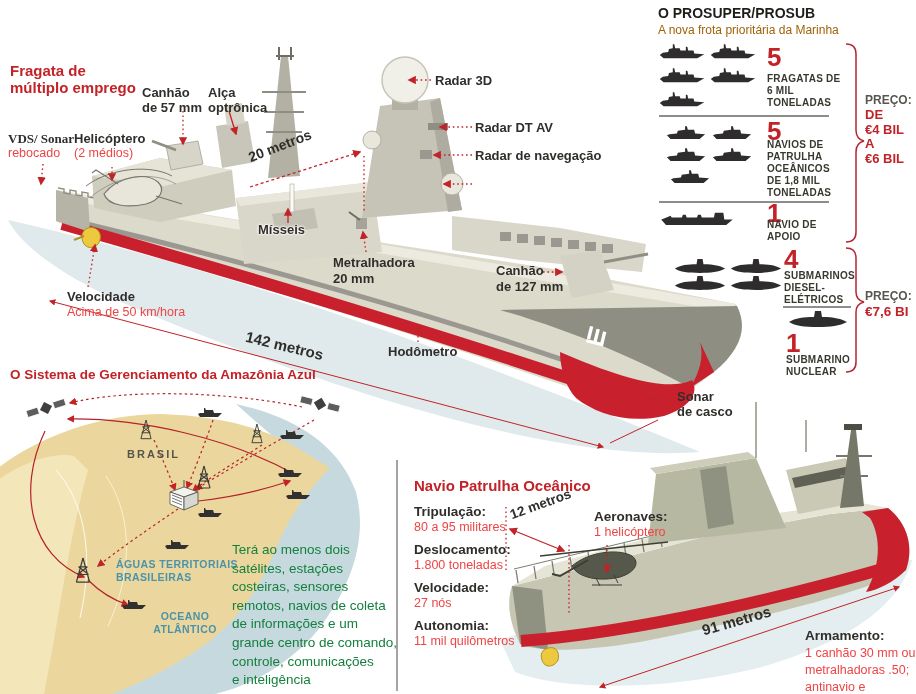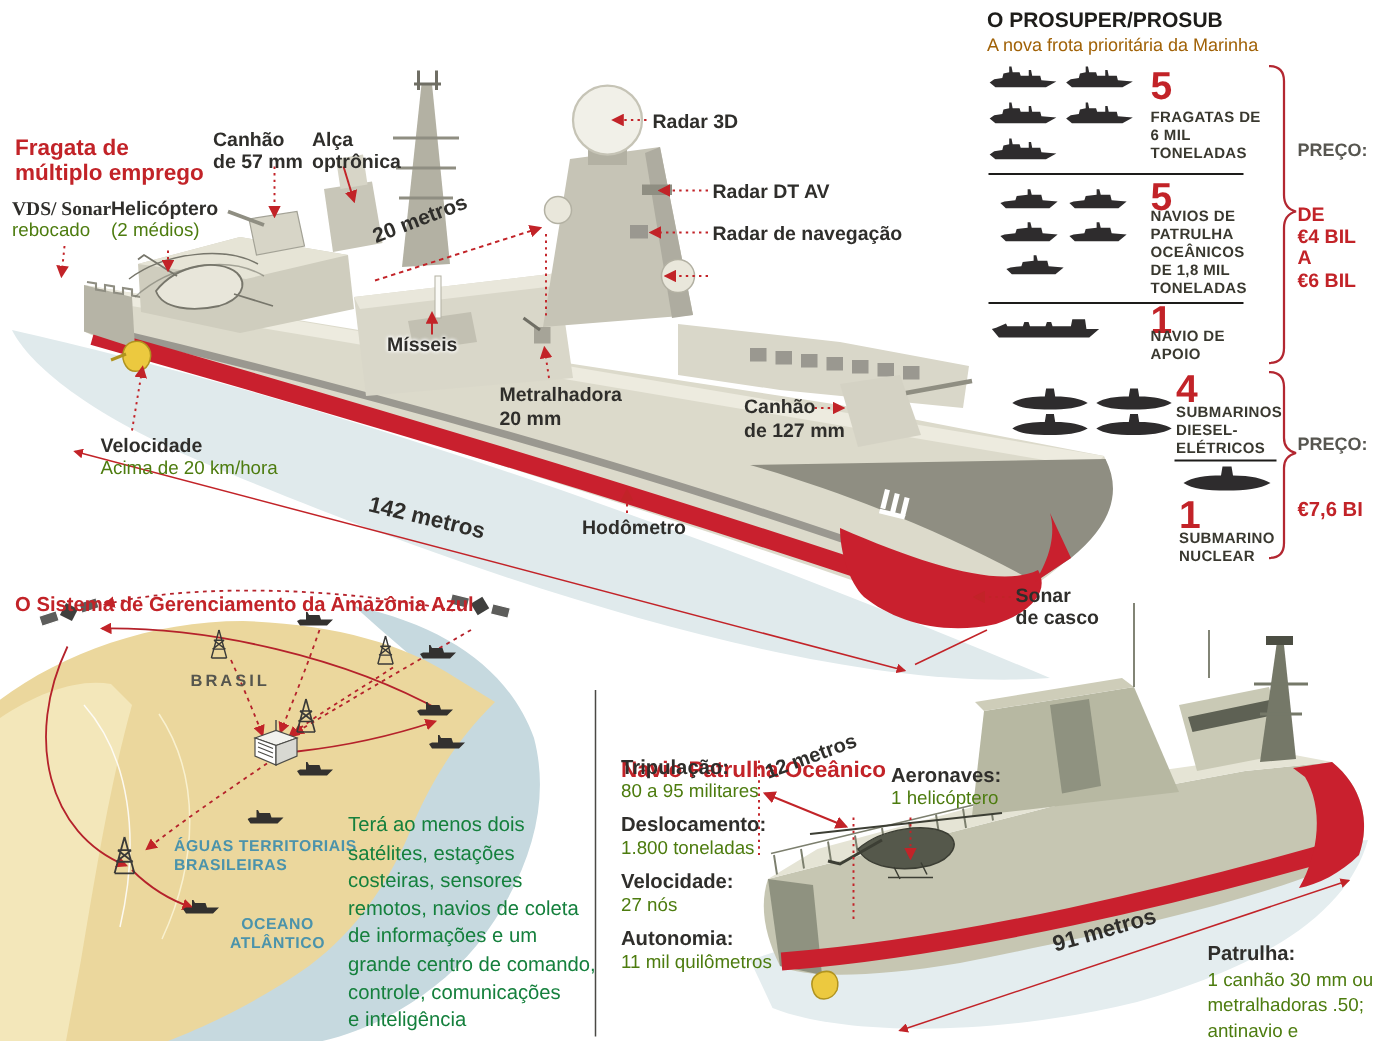--- a/index.html
+++ b/index.html
@@ -1,22 +1,22 @@
 <!DOCTYPE html>
 <html><head>
 <meta charset="utf-8">
 <style>
   html,body{margin:0;padding:0;background:#fff;}
   .stage{position:relative;width:916px;height:694px;background:#fff;overflow:hidden;
          font-family:"Liberation Sans",sans-serif;color:#2f2e2b;}
   .abs{position:absolute;}
   .pre{white-space:pre-line;}
-  .redh{color:#c22328;font-weight:bold;margin-top:28px;}
+  .redh{color:#c22328;font-weight:bold;}
   .bl{font-weight:bold;color:#2f2e2b;}
-  .rg{color:#4d7c0f;}
+  .rg{color:#ef4444;}
   .caps{font-weight:bold;font-size:10px;line-height:12px;letter-spacing:.25px;color:#39382f;text-transform:uppercase;}
   .num{font-size:26px;font-weight:800;color:#c22328;line-height:1;}
   .teal{color:#4b93ab;font-weight:bold;letter-spacing:.4px;}
   .halo{text-shadow:0 0 3px #fff,0 0 3px #fff,0 0 2px #fff;}
   svg{display:block;}
   .artlayer{position:absolute;left:0;top:0;pointer-events:none;}
 </style>
 </head>
 <body>
 
@@ -257,21 +257,21 @@
   <div class="abs rg" style="left:74px;top:146px;font-size:12.5px;">(2 médios)</div>
   <div class="abs bl" style="left:435px;top:73px;font-size:13px;">Radar 3D</div>
   <div class="abs bl" style="left:475px;top:120px;font-size:13px;">Radar DT AV</div>
   <div class="abs bl" style="left:475px;top:148px;font-size:13px;">Radar de navegação</div>
   <div class="abs bl halo" style="left:258px;top:222px;font-size:13px;">Mísseis</div>
   <div class="abs pre bl" style="left:333px;top:255px;font-size:13px;line-height:15.5px;">Metralhadora
 20 mm</div>
   <div class="abs pre bl" style="left:496px;top:263px;font-size:13px;line-height:15.5px;">Canhão
 de 127 mm</div>
   <div class="abs bl" style="left:67px;top:289px;font-size:13px;">Velocidade</div>
-  <div class="abs rg" style="left:67px;top:305px;font-size:12.5px;">Acima de 20 km/hora</div>
+  <div class="abs rg" style="left:67px;top:305px;font-size:12.5px;">Acima de 50 km/hora</div>
   <div class="abs bl" style="left:246px;top:150px;font-size:14px;transform:rotate(-21deg);transform-origin:left top;">20 metros</div>
   <div class="abs bl" style="left:248px;top:328px;font-size:15px;transform:rotate(13.5deg);transform-origin:left top;">142 metros</div>
   <div class="abs bl" style="left:388px;top:344px;font-size:13px;">Hodômetro</div>
   <div class="abs pre bl" style="left:677px;top:389px;font-size:13px;line-height:15px;">Sonar
 de casco</div>
 
   <div class="abs" style="left:658px;top:5px;font-size:14px;font-weight:800;color:#1e1d1a;">O PROSUPER/PROSUB</div>
   <div class="abs" style="left:658px;top:23px;font-size:12px;color:#a16207;">A nova frota prioritária da Marinha</div>
 
   <div class="abs num" style="left:767px;top:44px;">5</div>
@@ -324,18 +324,18 @@
   <div class="abs bl" style="left:414px;top:542px;font-size:13.5px;">Deslocamento:</div>
   <div class="abs rg" style="left:414px;top:558px;font-size:12.5px;">1.800 toneladas</div>
   <div class="abs bl" style="left:414px;top:580px;font-size:13.5px;">Velocidade:</div>
   <div class="abs rg" style="left:414px;top:596px;font-size:12.5px;">27 nós</div>
   <div class="abs bl" style="left:414px;top:618px;font-size:13.5px;">Autonomia:</div>
   <div class="abs rg" style="left:414px;top:634px;font-size:12.5px;">11 mil quilômetros</div>
   <div class="abs bl" style="left:594px;top:509px;font-size:13.5px;">Aeronaves:</div>
   <div class="abs rg" style="left:594px;top:525px;font-size:12.5px;">1 helicóptero</div>
   <div class="abs bl" style="left:508px;top:508px;font-size:13.5px;transform:rotate(-20deg);transform-origin:left top;">12 metros</div>
   <div class="abs bl" style="left:700px;top:622px;font-size:15px;transform:rotate(-16deg);transform-origin:left top;">91 metros</div>
-  <div class="abs bl" style="left:805px;top:628px;font-size:13.5px;">Patrulha:</div>
+  <div class="abs bl" style="left:805px;top:628px;font-size:13.5px;">Armamento:</div>
   <div class="abs pre rg" style="left:805px;top:645px;font-size:12.5px;line-height:17px;">1 canhão 30 mm ou
 metralhadoras .50;
 antinavio e antiaérea</div>
 
 </div>
 
 </body></html>

